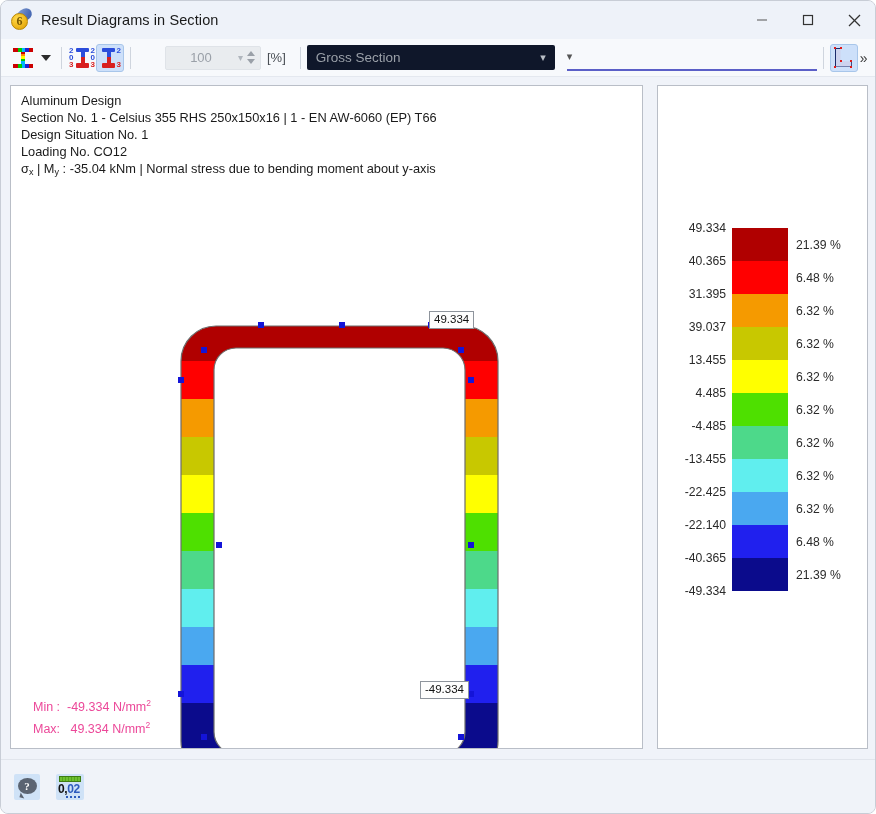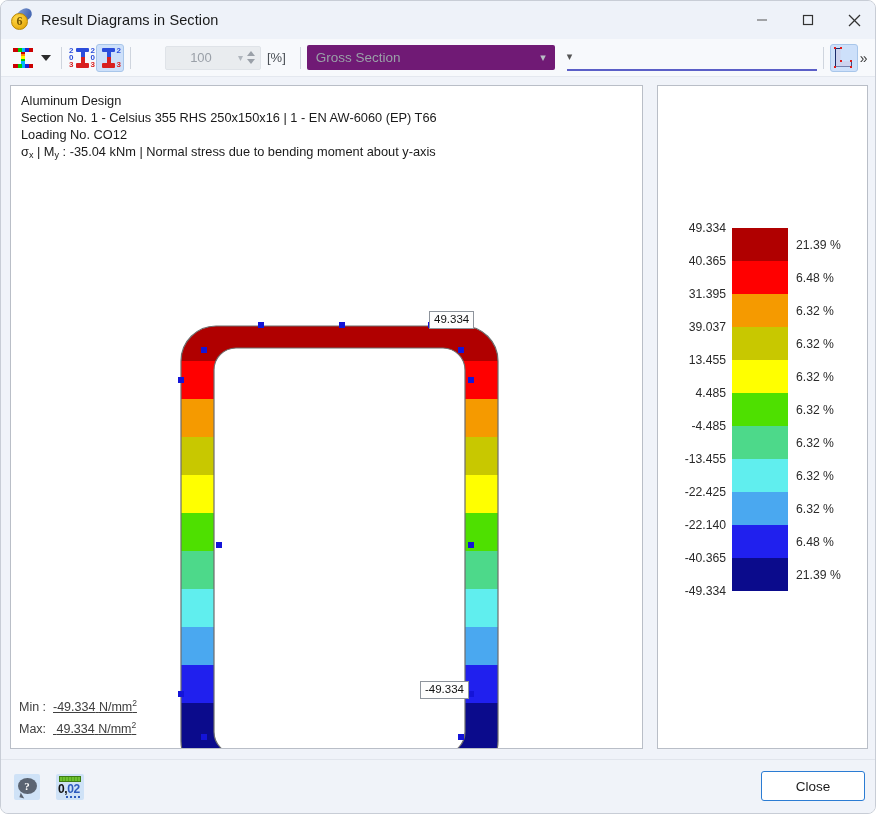--- a/index.html
+++ b/index.html
@@ -129,21 +129,21 @@
     padding-right: 5px;
   }
   .spin-arrows .up, .spin-arrows .dn {
     width: 0; height: 0; border-left: 4px solid transparent; border-right: 4px solid transparent;
   }
   .spin-arrows .up { border-bottom: 5px solid #9aa0a8; }
   .spin-arrows .dn { border-top: 5px solid #9aa0a8; }
   .unit-label { font-size: 13px; color: #4a4f55; margin: 0 8px 0 6px; }
 
   .combo-disabled {
-    width: 248px; height: 25px; background: #701a75; border: none;
+    width: 248px; height: 25px; background: #0f172a; border: none;
     display: flex; align-items: center; border-radius: 2px;
   }
   .combo-disabled .txt { flex: 1; font-size: 13.5px; color: #9aa0a8; padding-left: 9px; }
   .combo-disabled .chev { color: #b8bec5; font-size: 11px; padding-right: 9px; }
 
   .combo-active {
     width: 250px; height: 26px; background: #f7f9fc;
     border-bottom: 2px solid #5b5fc7;
     display: flex; align-items: center;
   }
@@ -178,24 +178,23 @@
   .panel-diagram { width: 633px; height: 664px; }
   .panel-legend  { width: 211px; height: 664px; }
 
   .info-block {
     position: absolute; left: 10px; top: 6px;
     font-size: 12.8px; color: #1a1a1a; line-height: 17px;
     white-space: nowrap;
   }
 
   .minmax {
-    position: absolute; left: 8px; bottom: 10px;
-    font-size: 12.5px; color: #404040; line-height: 18px;
+    position: absolute; left: 22px; bottom: 10px;
+    font-size: 12.5px; color: #ec4899; line-height: 18px;
     white-space: nowrap;
-    text-decoration: underline;
   }
   .minmax .lbl { display: inline-block; width: 34px; }
   .minmax sup { font-size: 8.5px; }
 
   
   .section-wrap {
     position: absolute; left: 0; top: 0; width: 633px; height: 664px;
   }
   .value-tag {
     position: absolute; background: #fdfdfd; border: 1px solid #8e949c;
@@ -395,20 +394,21 @@
     <div style="width:8px"></div>
   </div>
 
   <div class="content">
 
     <div class="panel panel-diagram">
 
       <div class="info-block">
         <div>Aluminum Design</div>
         <div>Section No. 1 - Celsius 355 RHS 250x150x16 | 1 - EN AW-6060 (EP) T66</div>
+        <div>Design Situation No. 1</div>
         <div>Loading No. CO12</div>
         <div><span>σ</span><span class="sub">x</span><span> | M</span><span class="sub">y</span><span> : -35.04 kNm | Normal stress due to bending moment about y-axis</span></div>
       </div>
 
       <div class="section-wrap">
         <svg width="633" height="664" viewBox="0 0 633 664">
           <defs>
 
             <clipPath id="shellClip">
               <path d="M205,240 h247 a35,35 0 0 1 35,35 v380 a35,35 0 0 1 -35,35 h-247 a35,35 0 0 1 -35,-35 v-380 a35,35 0 0 1 35,-35 z
@@ -542,16 +542,15 @@
           <div class="q">?</div>
       </div>
     </div>
     <div class="bb-icon" style="left:55px; width:28px">
       <div class="dec-icon">
         <div class="ruler"></div>
         <div class="txt">0,<span class="blu">02</span></div>
         <div class="underline"></div>
       </div>
     </div>
-    <div class="close-btn">Close</div>
   </div>
 
 </div>
 
 </body></html>

